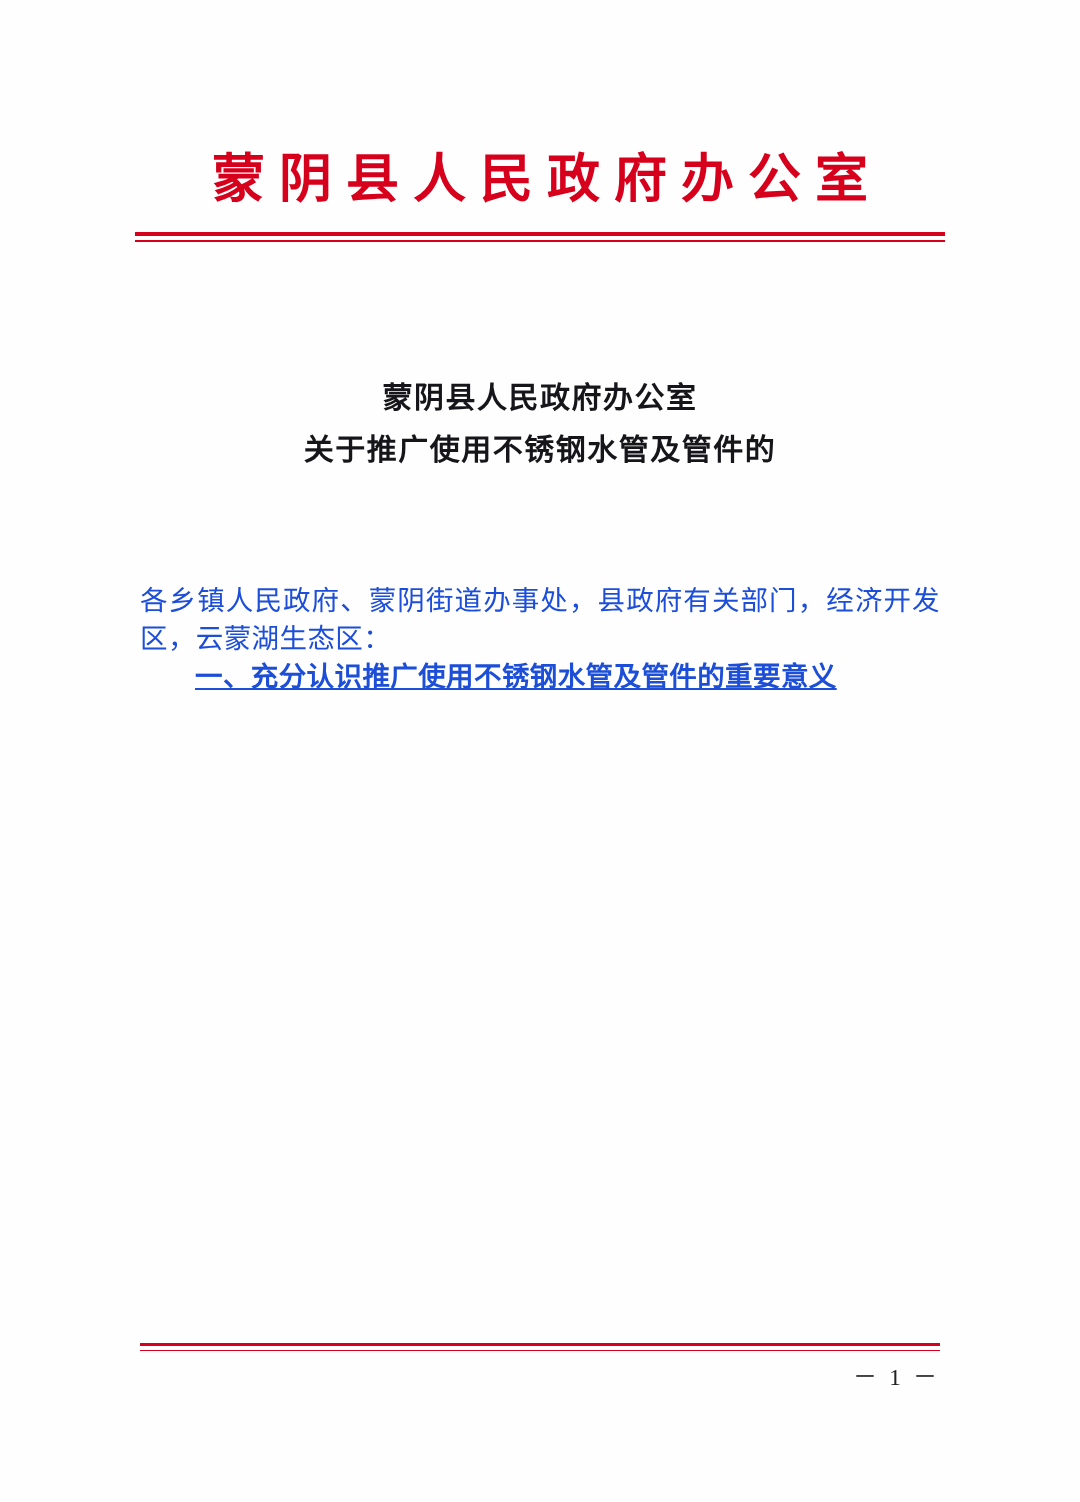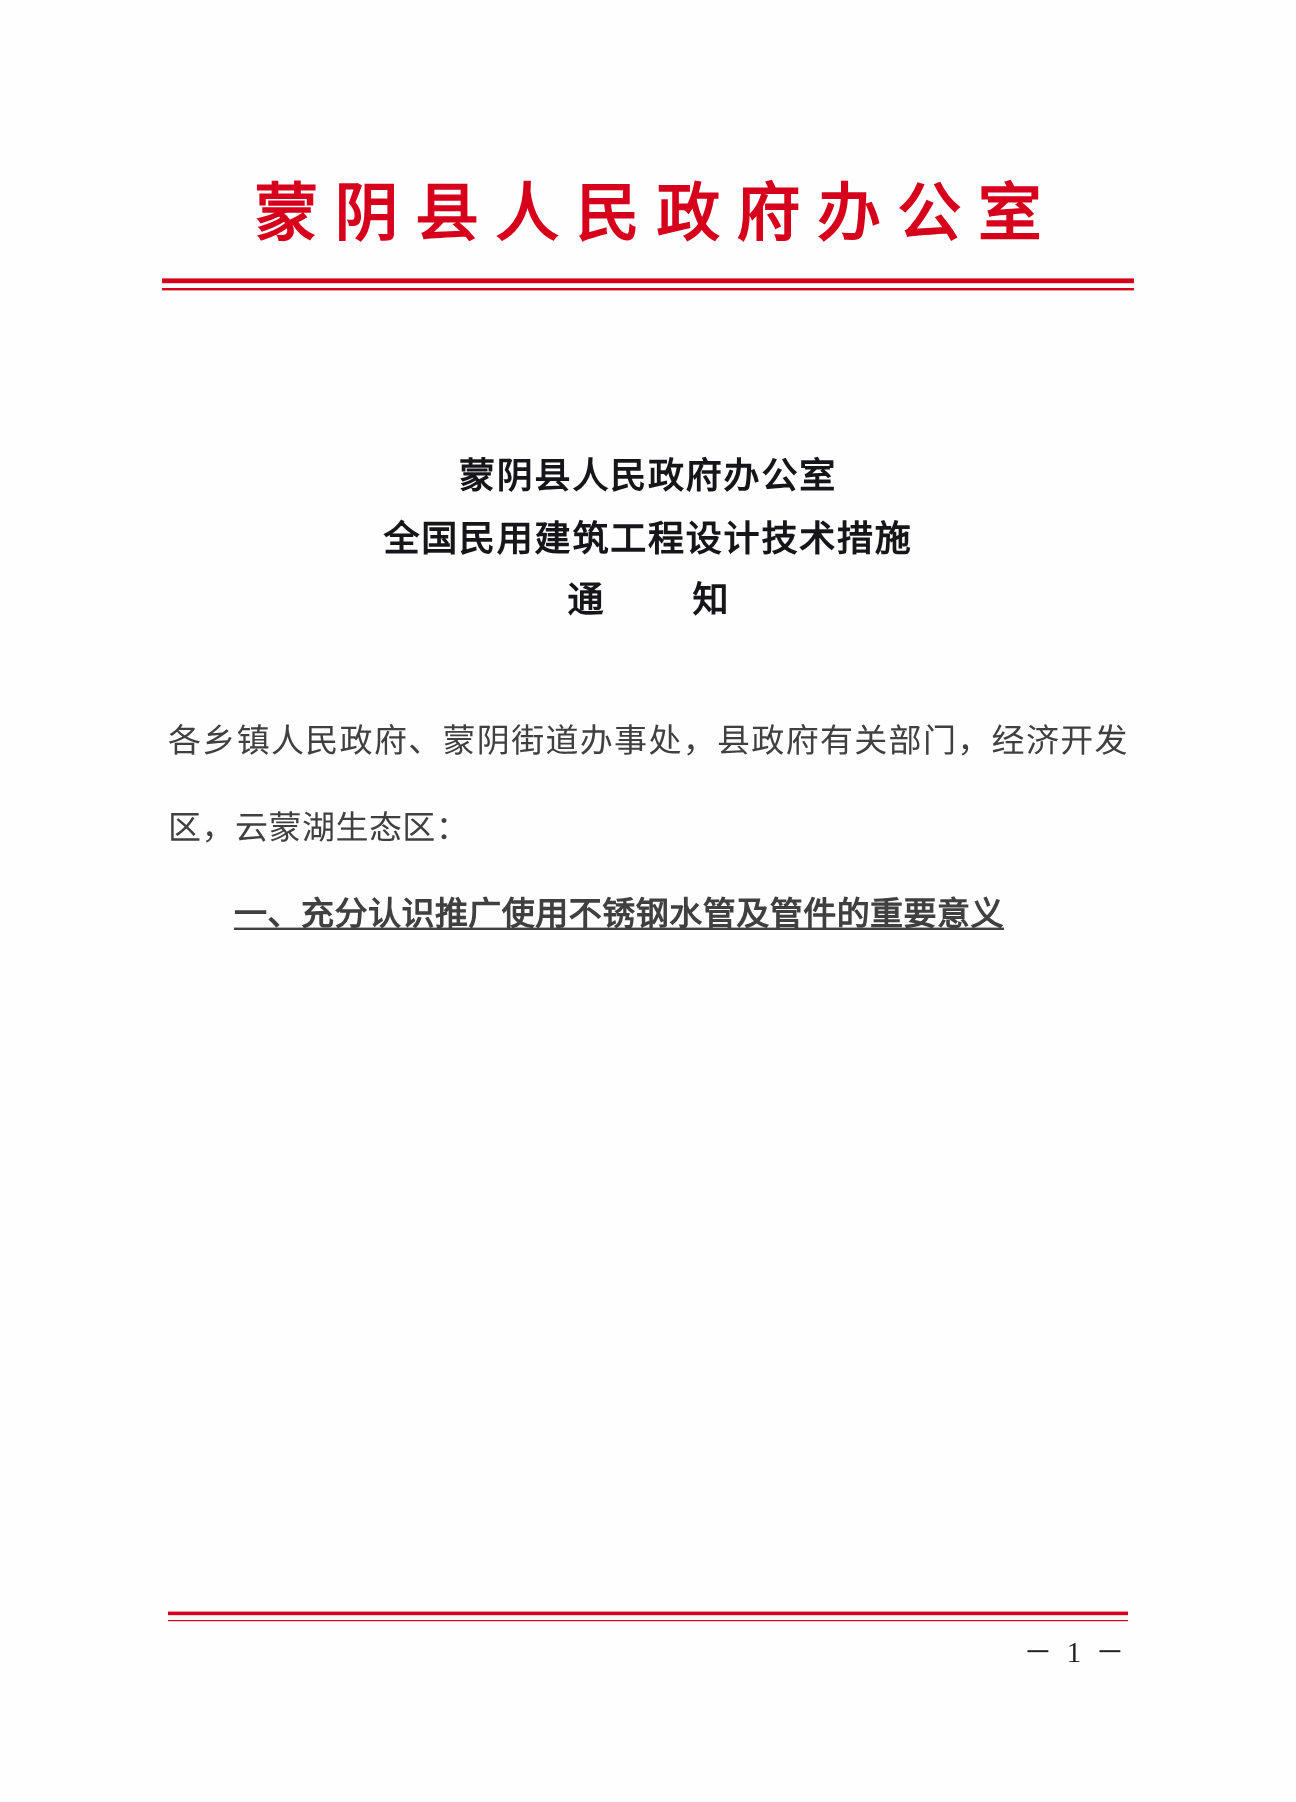--- a/index.html
+++ b/index.html
@@ -69,22 +69,22 @@
     text-indent: 22px;
   }
 
   
   .body-text {
     position: absolute;
     left: 140px;
     right: 140px;
     top: 582px;
     font-size: 27.5px;
-    line-height: 72px;
-    color: #404040;
+    line-height: 38px;
+    color: #1d4ed8;
     text-align: justify;
     letter-spacing: 0.4px;
   }
   .body-text p {
     margin: 0;
   }
   .indent {
     text-indent: 2em;
   }
   .section-head {
@@ -123,22 +123,21 @@
 <div class="page">
 
   <div class="masthead">
     <div class="masthead-title">蒙阴县人民政府办公室</div>
     <div class="masthead-rule"></div>
     <div class="masthead-rule thin"></div>
   </div>
 
   <div class="doc-title">
     <div class="line1">蒙阴县人民政府办公室</div>
-    <div class="line2">全国民用建筑工程设计技术措施</div>
-    <div class="line3">通　知</div>
+    <div class="line2">关于推广使用不锈钢水管及管件的</div>
   </div>
 
   <div class="body-text">
     <p>各乡镇人民政府、蒙阴街道办事处，县政府有关部门，经济开发区，云蒙湖生态区：</p>
     <p class="section-head">一、充分认识推广使用不锈钢水管及管件的重要意义</p>
   </div>
 
   <div class="footer">
     <div class="footer-rule"></div>
     <div class="footer-rule thin"></div>

